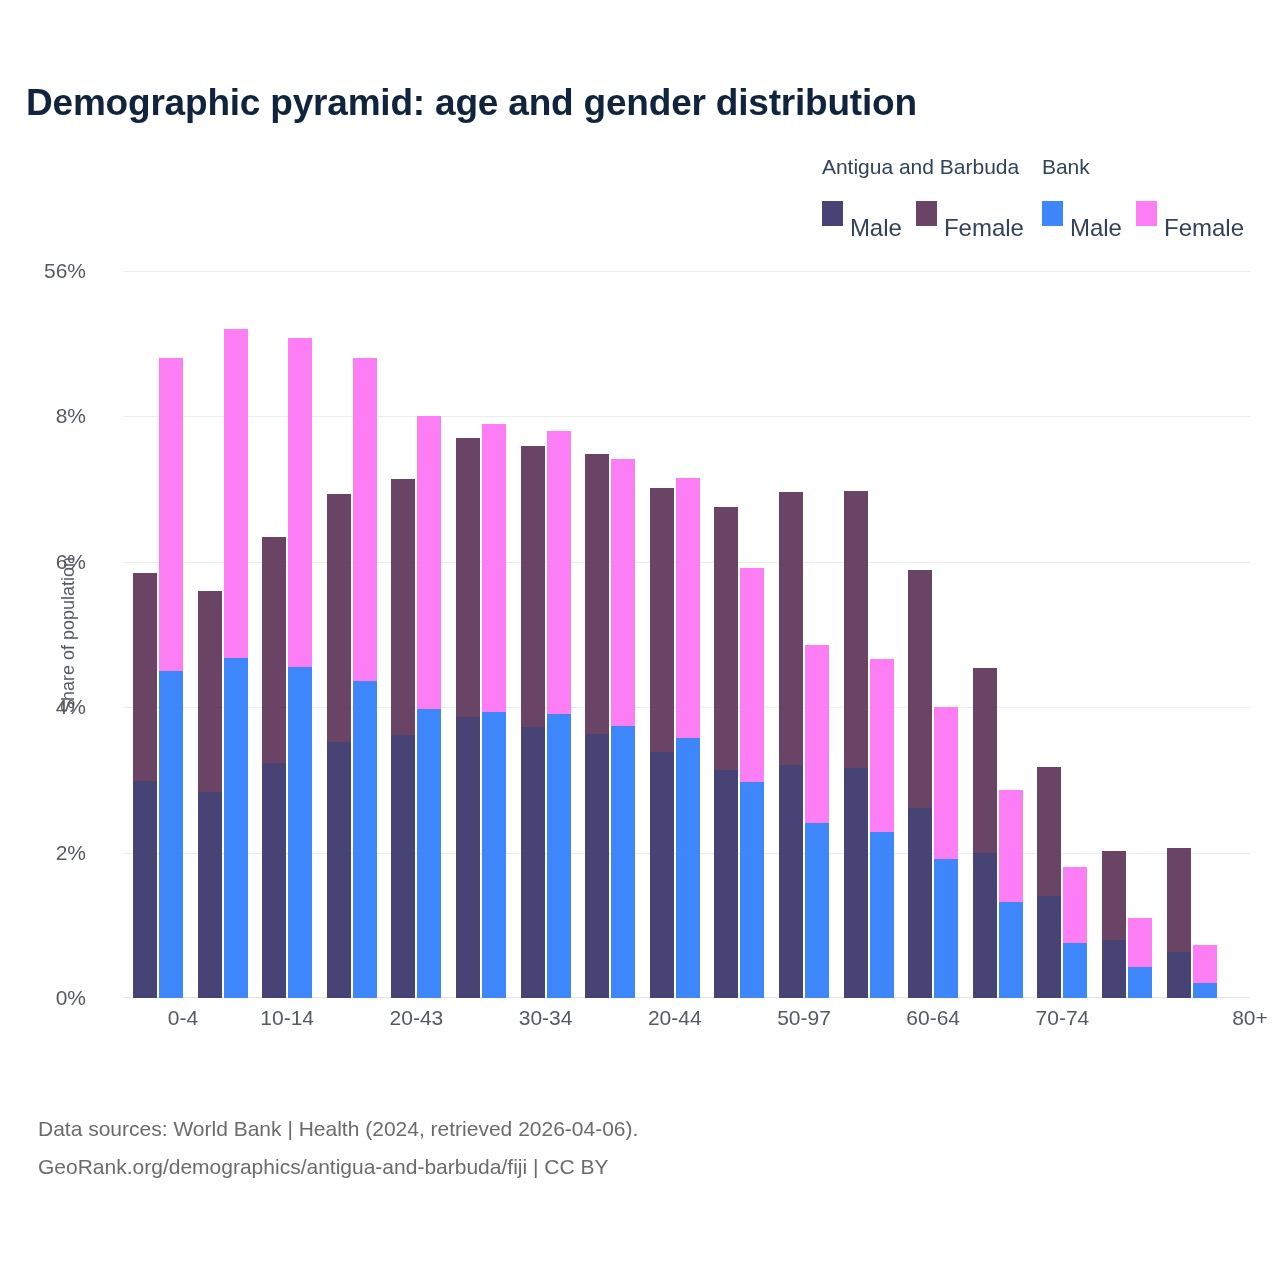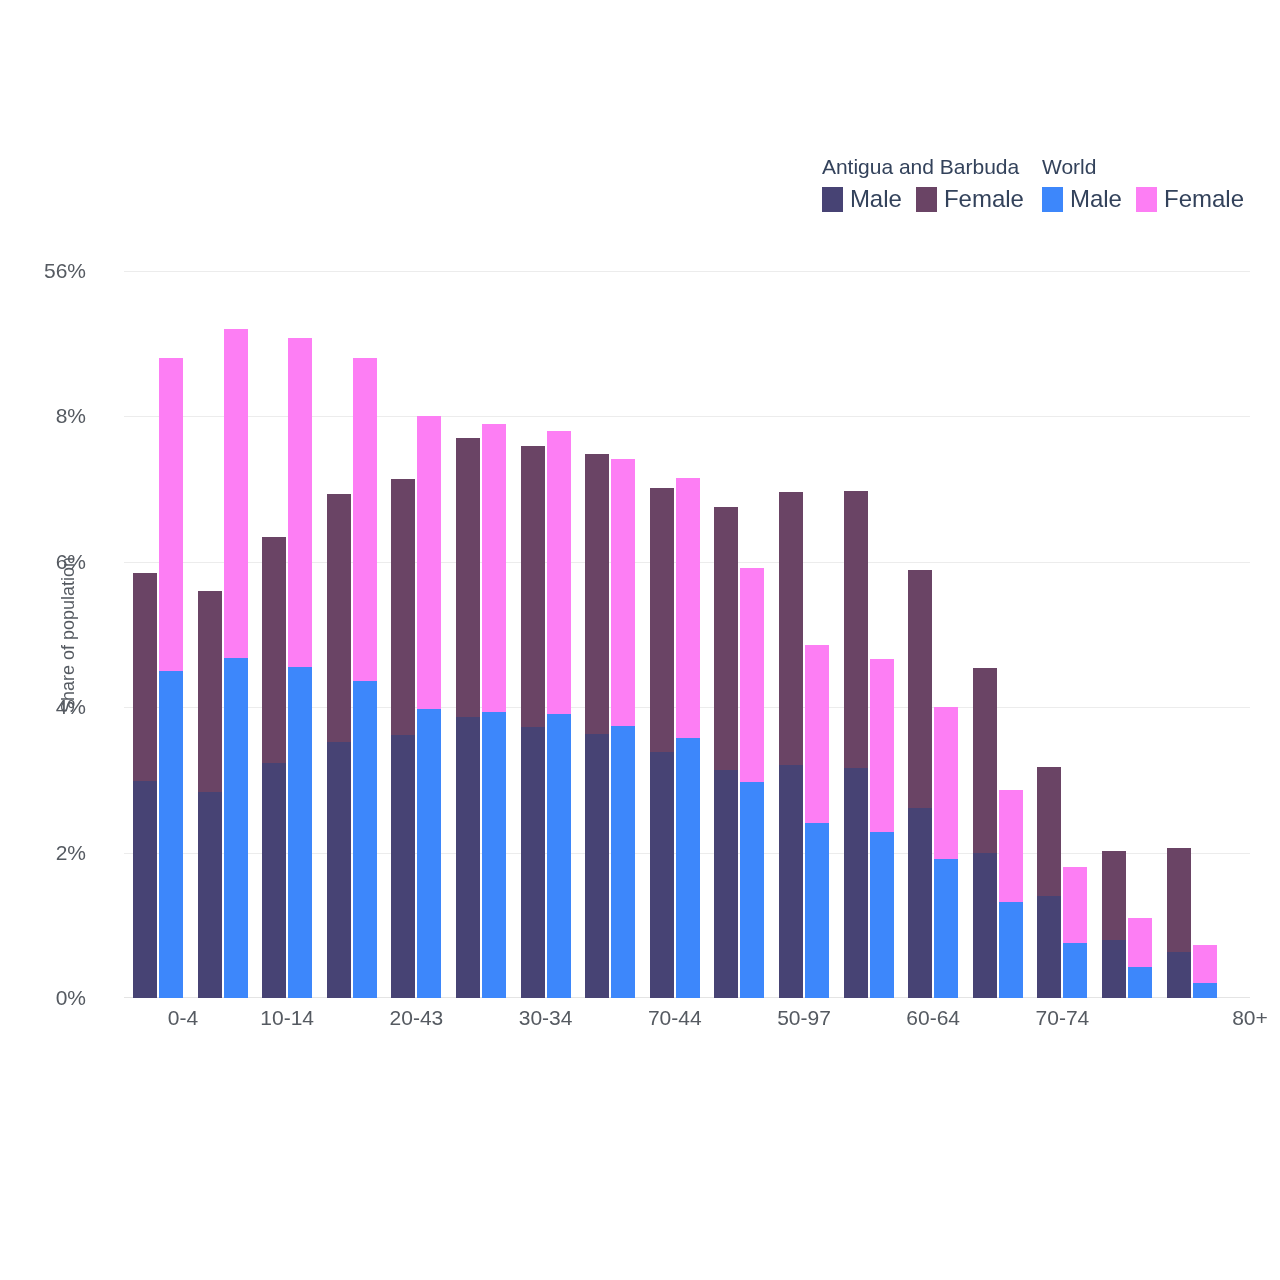--- a/index.html
+++ b/index.html
@@ -73,20 +73,21 @@
   .legend-swatch {
     width: 21px;
     height: 25px;
     margin-right: 7px;
     flex: 0 0 auto;
   }
   .legend-label {
     font-size: 24px;
     color: #33425b;
     white-space: nowrap;
+    margin-top: 29px;
   }
 
   
   .plot-area {
     position: absolute;
     left: 124px;
     top: 271px;
     width: 1126px;
     height: 727px;
   }
@@ -164,38 +165,39 @@
     color: #6b6b6b;
     line-height: 38px;
   }
   .footer div { white-space: nowrap; }
 </style>
 </head>
 <body>
 
 <div id="page">
 
+  <div class="chart-title">Demographic pyramid: age and gender distribution</div>
 
   <div class="legend">
     <div class="legend-groups">
       <div class="legend-group g1">
         <div class="legend-group-title">Antigua and Barbuda</div>
         <div class="legend-items">
           <div class="legend-item">
             <span class="legend-swatch" style="background:#474374"></span>
             <span class="legend-label">Male</span>
           </div>
           <div class="legend-item">
             <span class="legend-swatch" style="background:#6a4465"></span>
             <span class="legend-label">Female</span>
           </div>
         </div>
       </div>
       <div class="legend-group g2">
-        <div class="legend-group-title">World</div>
+        <div class="legend-group-title">Bank</div>
         <div class="legend-items">
           <div class="legend-item">
             <span class="legend-swatch" style="background:#3d87fb"></span>
             <span class="legend-label">Male</span>
           </div>
           <div class="legend-item">
             <span class="legend-swatch" style="background:#fd7ef4"></span>
             <span class="legend-label">Female</span>
           </div>
         </div>
@@ -304,21 +306,21 @@
       <div class="group" style="left: 525.8px; width: 50px;">
         <div class="bar left" style="height: 509.627px;">
           <div class="seg seg-bottom" style="height: 246.453px; background: rgb(71, 67, 116);"></div>
           <div class="seg" style="bottom: 246.453px; height: 263.174px; background: rgb(106, 68, 101);"></div>
         </div>
         <div class="bar right" style="height: 519.805px;">
           <div class="seg seg-bottom" style="height: 260.266px; background: rgb(61, 135, 251);"></div>
           <div class="seg" style="bottom: 260.266px; height: 259.539px; background: rgb(253, 126, 244);"></div>
         </div>
       </div>
-      <div class="xtick-label" style="left: 550.8px;">70-44</div>
+      <div class="xtick-label" style="left: 550.8px;">20-44</div>
       <div class="group" style="left: 590.4px; width: 50px;">
         <div class="bar left" style="height: 490.725px;">
           <div class="seg seg-bottom" style="height: 227.551px; background: rgb(71, 67, 116);"></div>
           <div class="seg" style="bottom: 227.551px; height: 263.174px; background: rgb(106, 68, 101);"></div>
         </div>
         <div class="bar right" style="height: 429.657px;">
           <div class="seg seg-bottom" style="height: 215.919px; background: rgb(61, 135, 251);"></div>
           <div class="seg" style="bottom: 215.919px; height: 213.738px; background: rgb(253, 126, 244);"></div>
         </div>
       </div>
@@ -391,14 +393,18 @@
           <div class="seg" style="bottom: 45.801px; height: 103.961px; background: rgb(106, 68, 101);"></div>
         </div>
         <div class="bar right" style="height: 53.071px;">
           <div class="seg seg-bottom" style="height: 15.267px; background: rgb(61, 135, 251);"></div>
           <div class="seg" style="bottom: 15.267px; height: 37.804px; background: rgb(253, 126, 244);"></div>
         </div>
       </div>
       <div class="xtick-label" style="left: 1126px;">80+</div>
     </div>
 
+  <div class="footer">
+    <div>Data sources: World Bank | Health (2024, retrieved 2026-04-06).</div>
+    <div>GeoRank.org/demographics/antigua-and-barbuda/fiji | CC BY</div>
+  </div>
 
 </div>
 
 </body></html>

